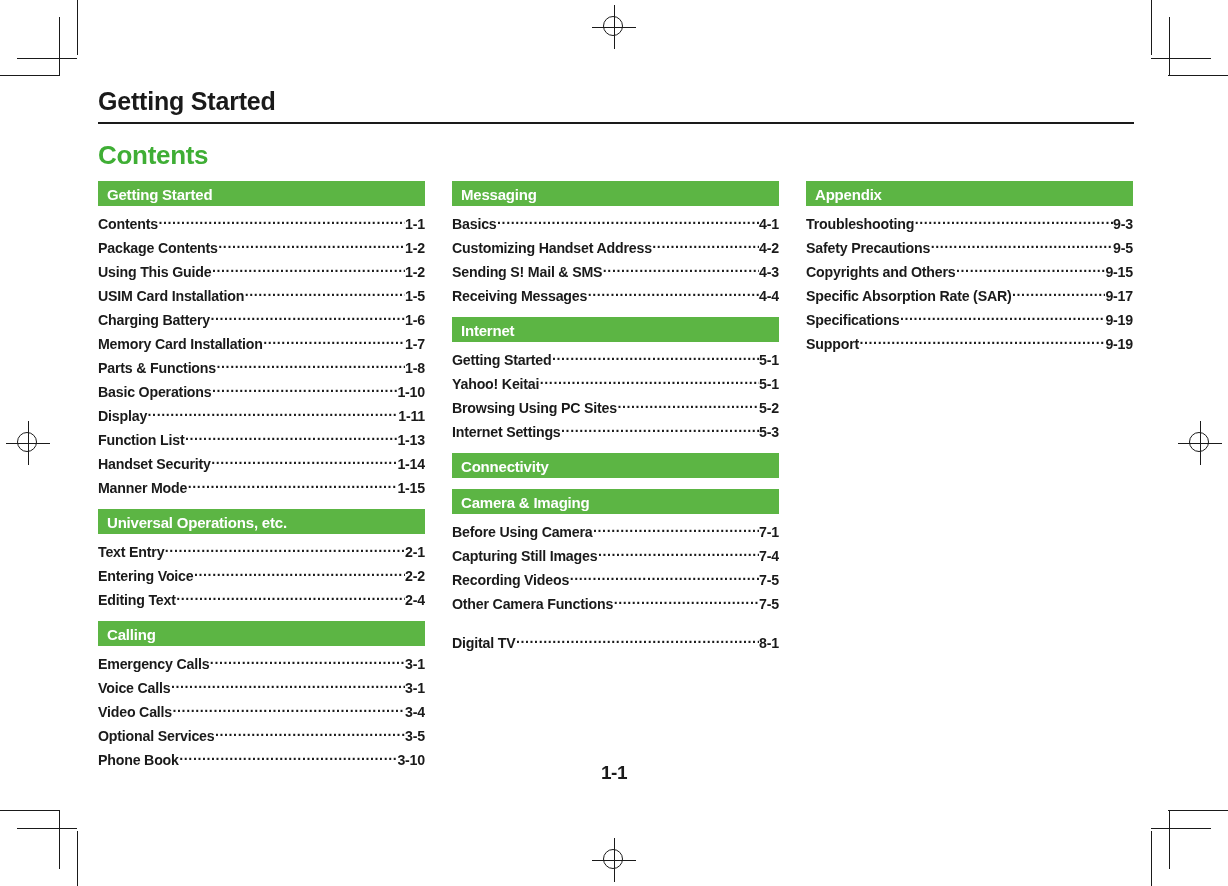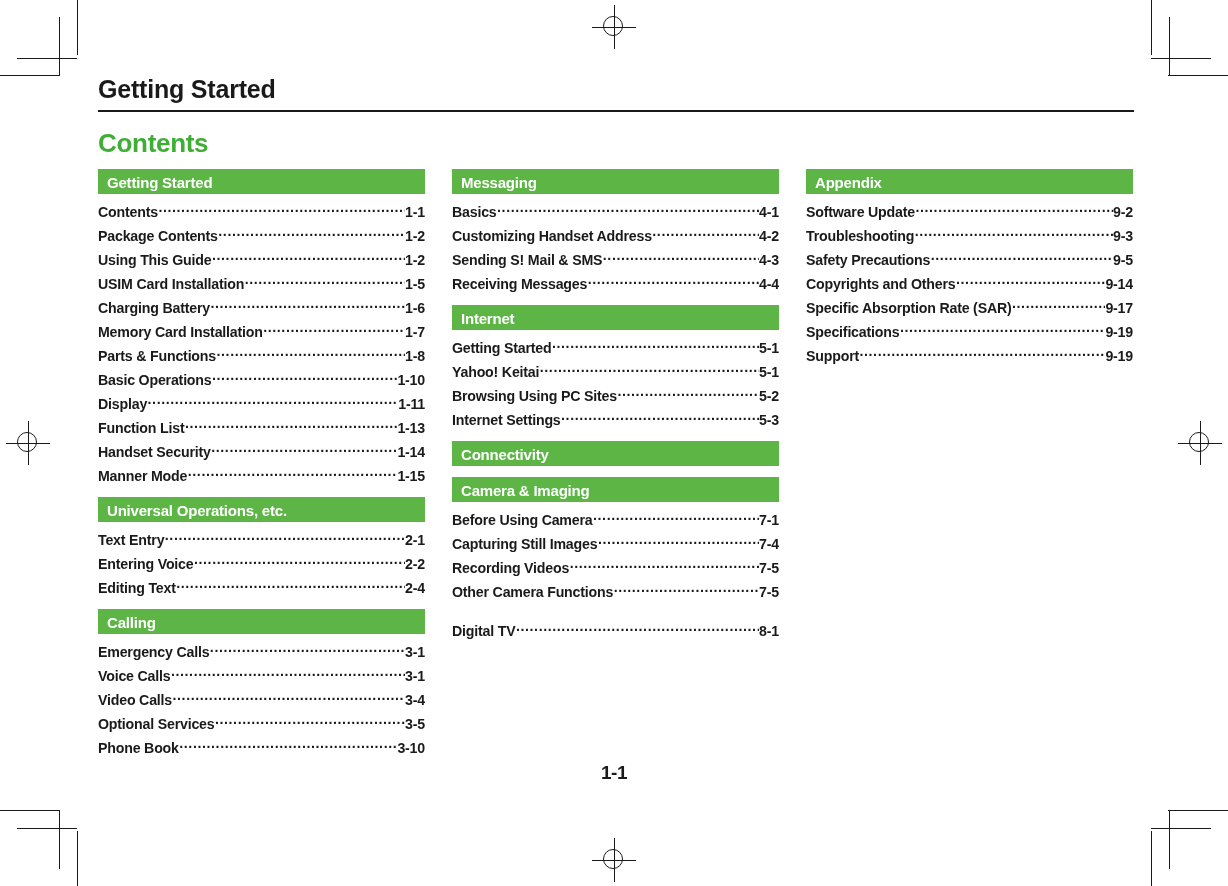--- a/index.html
+++ b/index.html
@@ -33,21 +33,21 @@
     border-radius: 50%;
     box-sizing: border-box;
   }
   .reg .cx { position: absolute; left: 0; top: 21.5px; width: 44px; height: 1px; background: #1a1a1a; }
   .reg .cy { position: absolute; left: 21.5px; top: 0; width: 1px; height: 44px; background: #1a1a1a; }
 
   
   .page {
     position: absolute;
     left: 98px;
-    top: 76px;
+    top: 88px;
     width: 1036px;
   }
 
   .page-title {
     font-size: 25px;
     font-weight: bold;
     color: #1a1a1a;
     letter-spacing: -0.2px;
     line-height: 1.1;
     margin: 0;
@@ -386,38 +386,33 @@
             <span class="lbl">Digital TV</span>
             <span class="dots"></span>
             <span class="pg">8-1</span>
           </div>
         </div>
       </div>
     <div class="col col-3" style="margin-top: 0px;">
         <div class="sec-bar">Appendix</div>
         <div class="entries">
           <div class="entry">
-            <span class="lbl">Software Update</span>
-            <span class="dots"></span>
-            <span class="pg">9-2</span>
-          </div>
-          <div class="entry">
             <span class="lbl">Troubleshooting</span>
             <span class="dots"></span>
             <span class="pg">9-3</span>
           </div>
           <div class="entry">
             <span class="lbl">Safety Precautions</span>
             <span class="dots"></span>
             <span class="pg">9-5</span>
           </div>
           <div class="entry">
             <span class="lbl">Copyrights and Others</span>
             <span class="dots"></span>
-            <span class="pg">9-14</span>
+            <span class="pg">9-15</span>
           </div>
           <div class="entry">
             <span class="lbl">Specific Absorption Rate (SAR)</span>
             <span class="dots"></span>
             <span class="pg">9-17</span>
           </div>
           <div class="entry">
             <span class="lbl">Specifications</span>
             <span class="dots"></span>
             <span class="pg">9-19</span>

